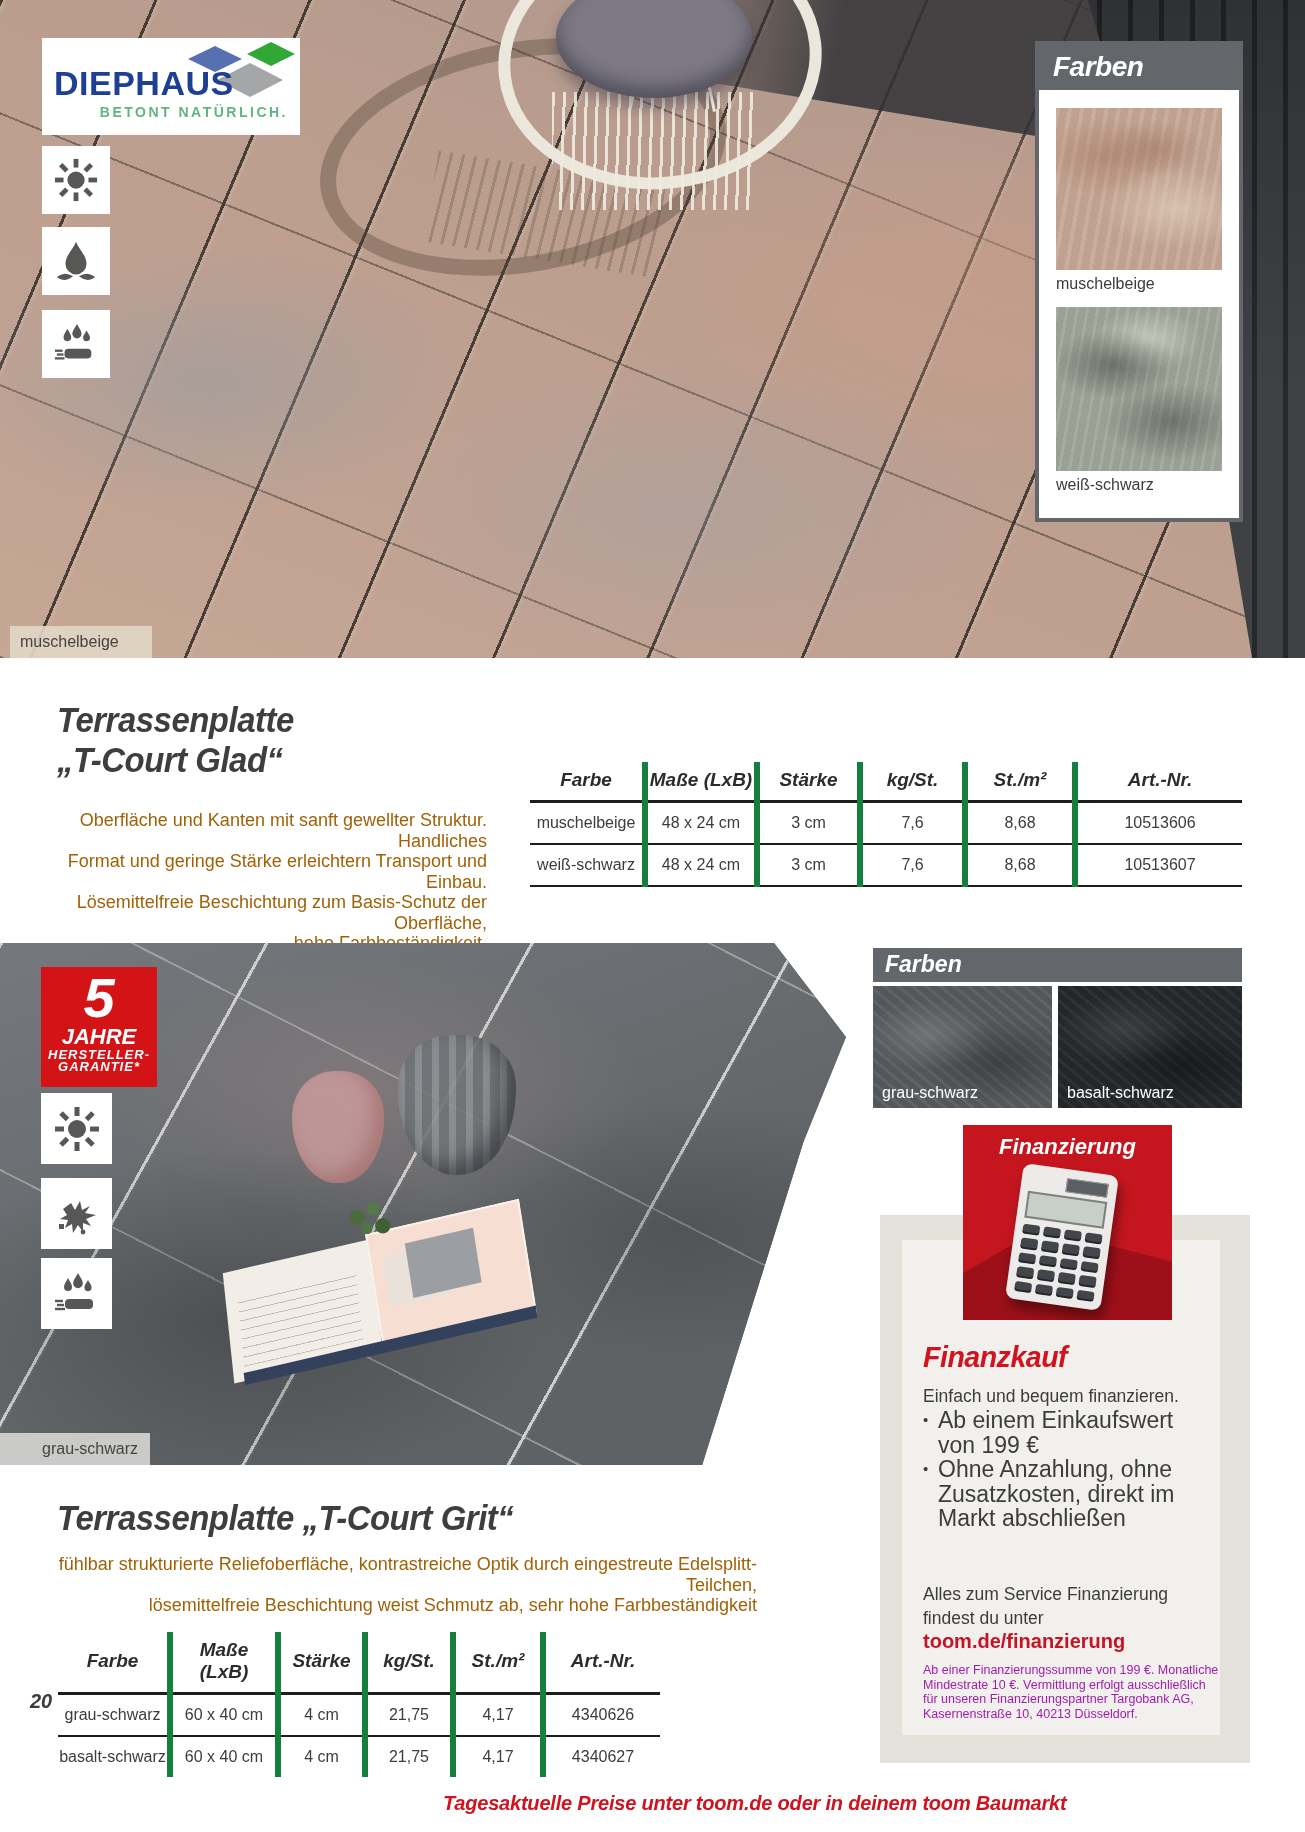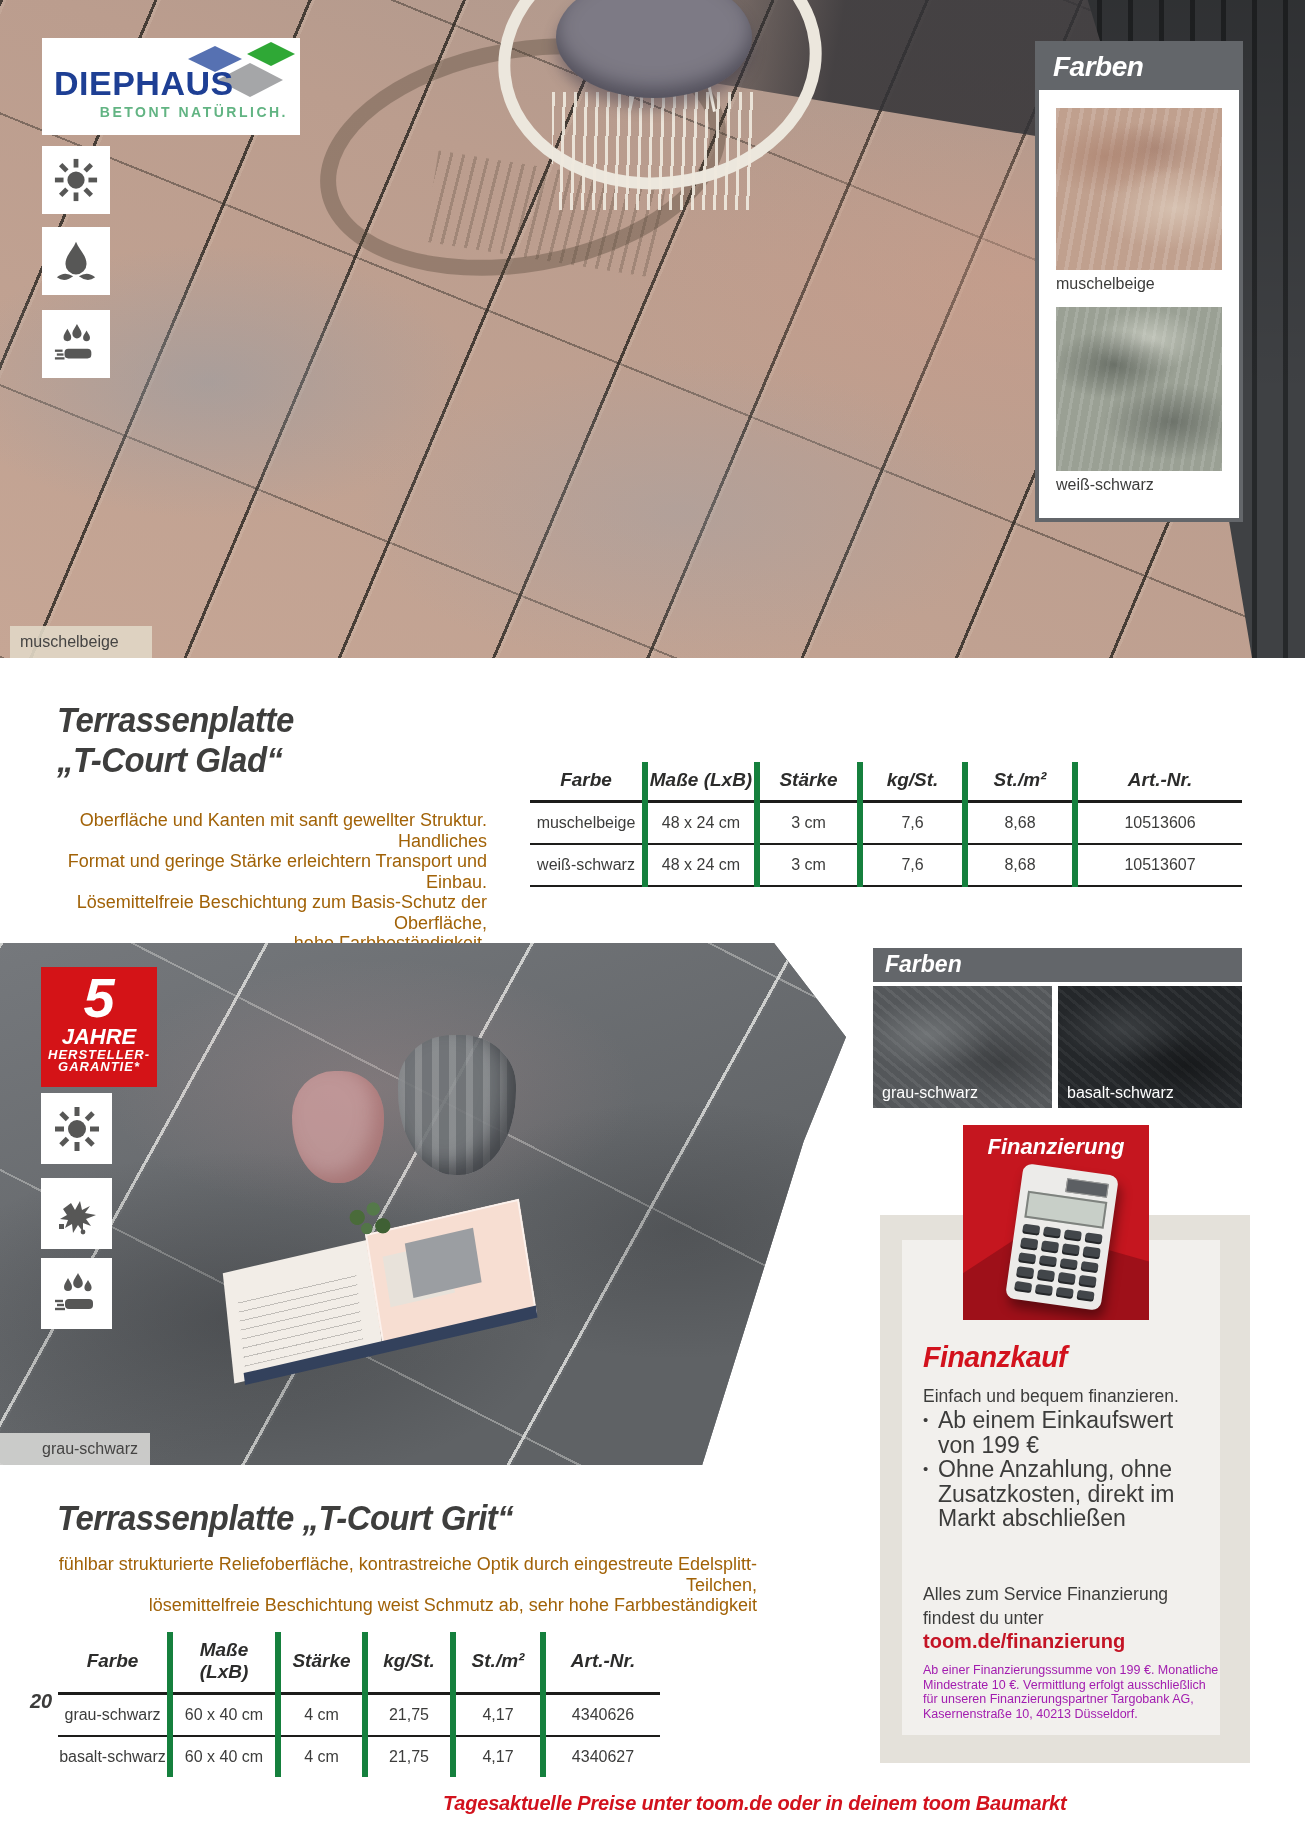--- a/index.html
+++ b/index.html
@@ -146,21 +146,21 @@
       repeating-linear-gradient(40deg, rgba(255,255,255,.07) 0 3px, transparent 3px 9px),#54575a;}
   #swatch-basalt{left:1058px;width:184px;
     background:radial-gradient(ellipse 95px 50px at 35% 35%, rgba(92,96,99,.4), transparent 70%),
       radial-gradient(ellipse 110px 55px at 70% 65%, rgba(10,11,12,.5), transparent 70%),
       repeating-linear-gradient(40deg, rgba(255,255,255,.05) 0 3px, transparent 3px 9px),#24272a;}
   .swatch-label2{position:absolute;left:9px;bottom:6px;font-size:16px;color:#fff;}
 
   
   #panel-outer{left:880px;top:1215px;width:370px;height:548px;background:#e4e1da;}
   #panel-inner{left:902px;top:1240px;width:318px;height:495px;background:#f2f0ed;}
-  #redbox{left:963px;top:1125px;width:186px;height:195px;background:#c5161f;overflow:hidden;}
+  #redbox{left:963px;top:1125px;width:209px;height:195px;background:#c5161f;overflow:hidden;}
   #redbox-dark{position:absolute;left:0;top:0;width:100%;height:100%;background:#9e1019;
     clip-path:polygon(0 76%,37% 53%,100% 70%,100% 100%,0 100%);}
   #redbox-title{position:relative;text-align:center;margin-top:9px;font-size:22px;font-style:italic;font-weight:800;color:#fff;}
   #calc{position:absolute;left:51px;top:44px;width:96px;height:136px;background:#ecebe9;border-radius:9px;
     transform:rotate(8deg);box-shadow:4px 8px 12px rgba(0,0,0,.4);}
   #calc-solar{position:absolute;top:9px;right:9px;width:40px;height:12px;background:#5c5f63;border:1px solid #a0a09e;}
   #calc-display{position:absolute;top:27px;left:8px;right:8px;height:23px;background:#c8cfc8;border:2px solid #7e827e;}
   #calc-keys{position:absolute;top:60px;left:8px;right:8px;bottom:8px;display:grid;
     grid-template-columns:repeat(4,1fr);grid-auto-rows:1fr;gap:4px;}
   .key{background:#42464a;border-radius:3px;box-shadow:inset 0 -2px 0 rgba(0,0,0,.45);}

